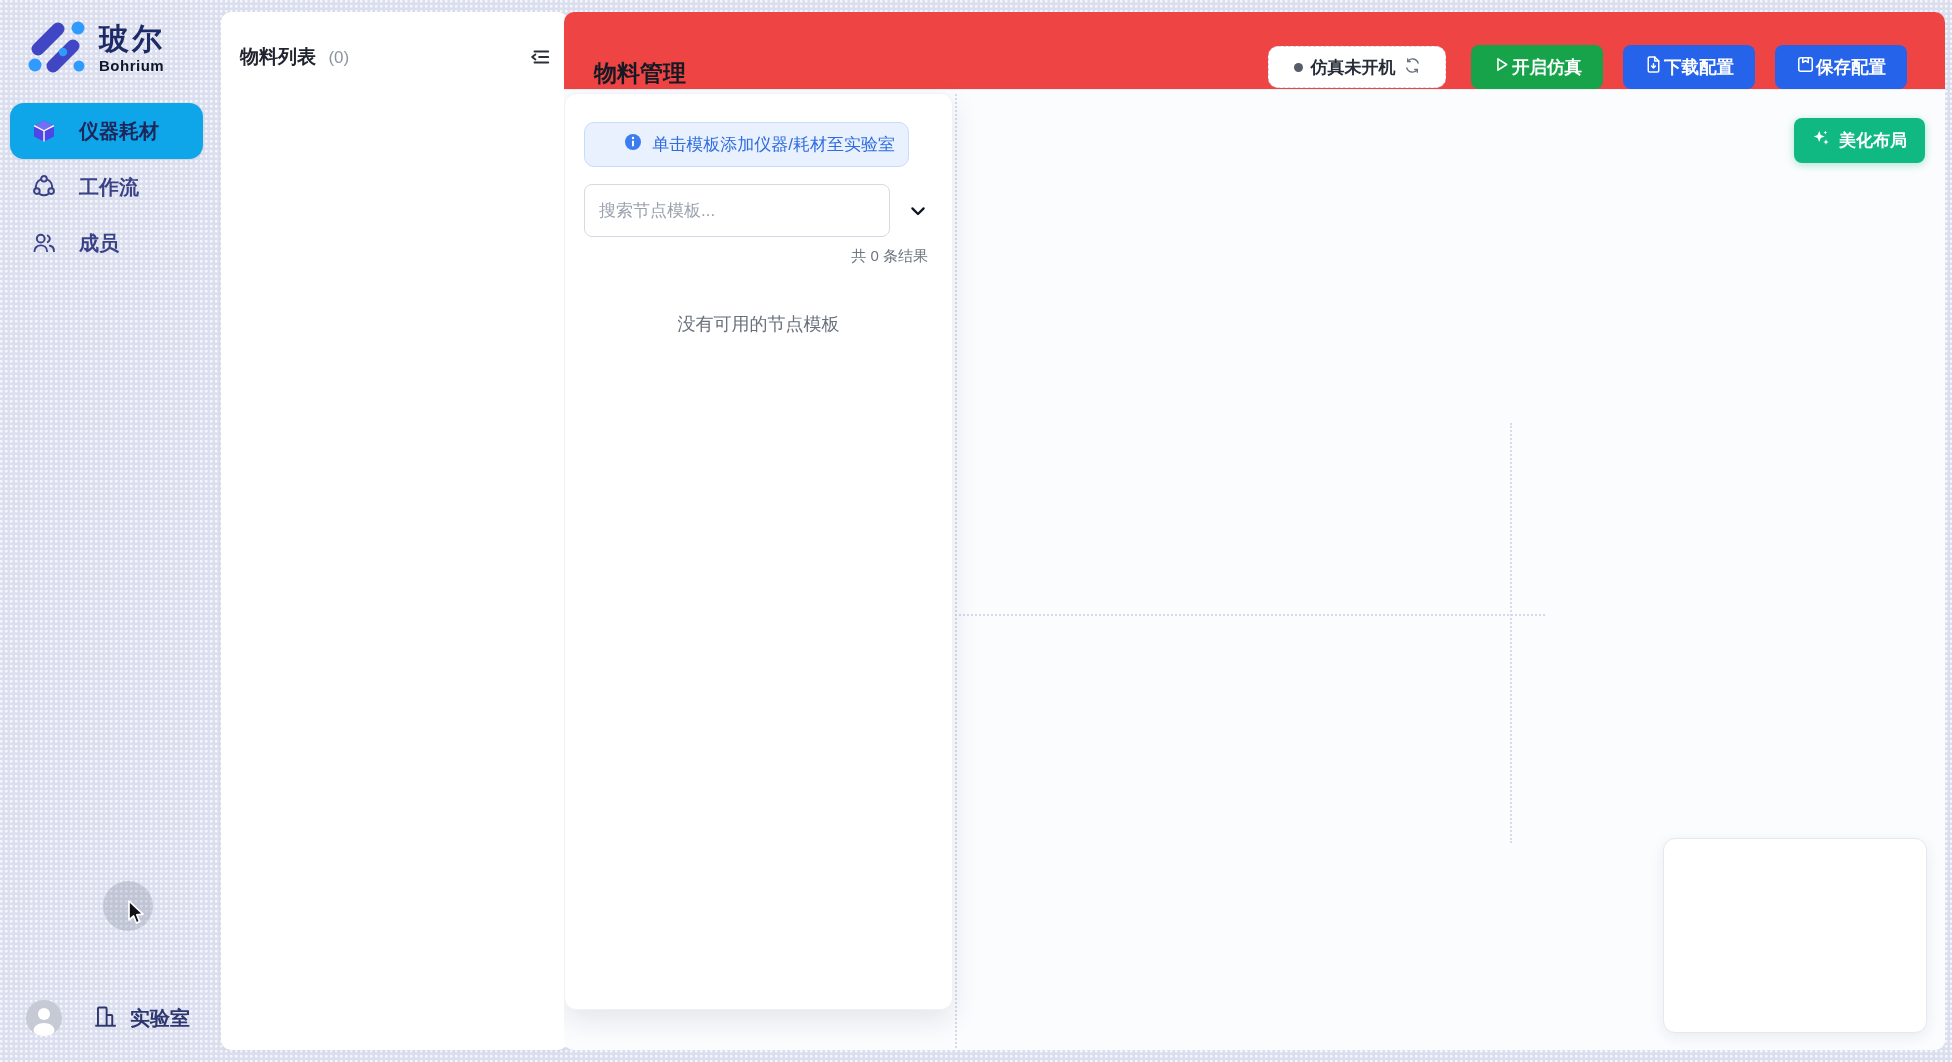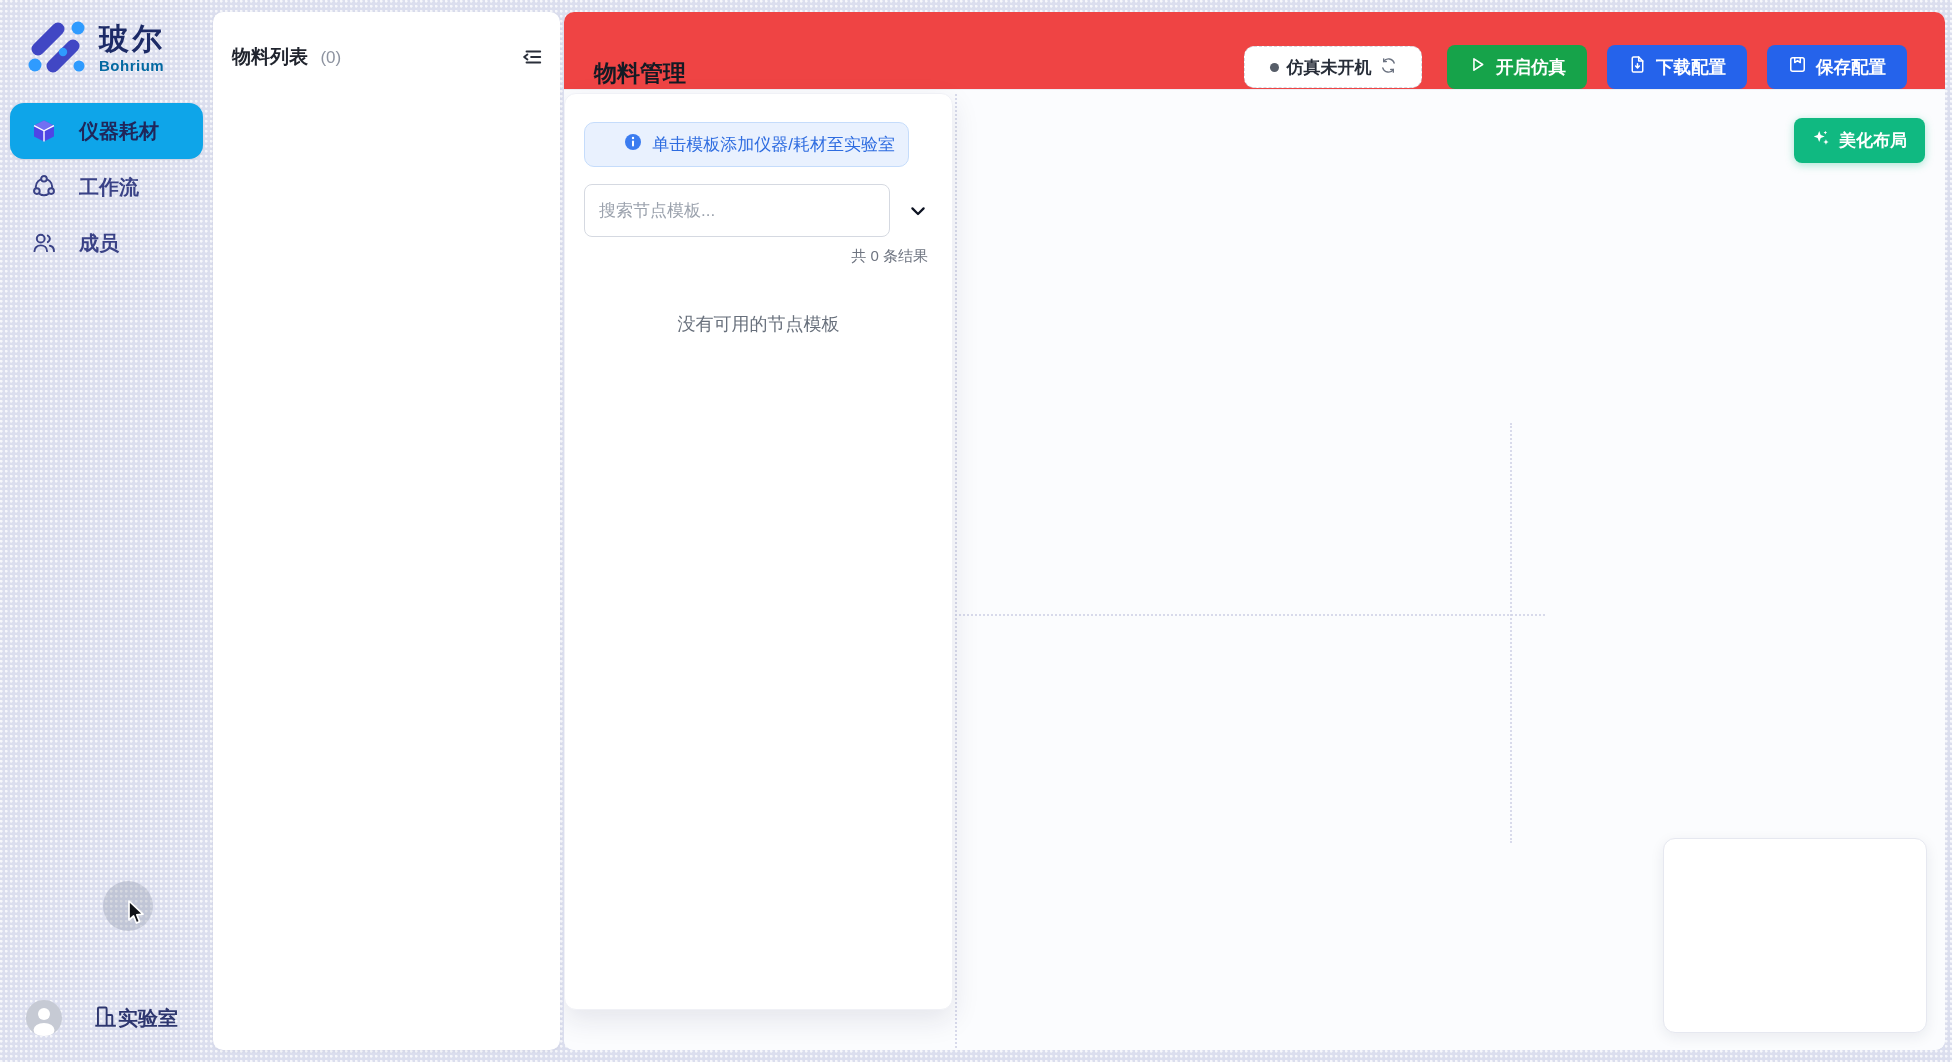--- a/index.html
+++ b/index.html
@@ -6,57 +6,57 @@
   html,body { width:1952px; height:1062px; overflow:hidden; }
   body { font-family:"Liberation Sans", sans-serif; position:relative;
          background-color:#dbdeee;
          background-image:radial-gradient(circle at 1.2px 1.2px, rgba(255,255,255,.75) 1.1px, transparent 1.7px);
          background-size:5px 5px; }
 
   
   .sidebar { position:absolute; left:0; top:0; width:213px; height:1062px; }
   .logo-row { position:absolute; left:27px; top:16px; display:flex; align-items:center; gap:12px; }
   .brand-text .zh { font-size:30px; font-weight:700; color:#1c2a66; letter-spacing:3px; line-height:1.15; }
-  .brand-text .en { font-size:15px; font-weight:700; color:#0369a1; letter-spacing:.5px; }
+  .brand-text .en { font-size:15px; font-weight:700; color:#0f172a; letter-spacing:.5px; }
   .nav { position:absolute; left:10px; right:10px; top:103px; }
   .nav-item { height:56px; display:flex; align-items:center; gap:22px; padding-left:21px;
               border-radius:14px; font-size:20px; font-weight:600; color:#3a4286; cursor:pointer; }
   .nav-item.selected { background:#0ea5e9; color:#20265a; box-shadow:0 1px 3px rgba(30,35,70,.08); }
   .nav-icon { width:26px; height:26px; flex:0 0 26px; display:flex; align-items:center; justify-content:center; }
 
   .hover-circle { position:absolute; left:103px; top:881px; width:50px; height:50px; border-radius:50%;
                   background:rgba(110,116,140,.24); }
   .cursor { position:absolute; left:126px; top:899px; }
 
   .sidebar-bottom { position:absolute; left:26px; bottom:26px; display:flex; align-items:center; }
   .avatar { width:36px; height:36px; border-radius:50%; background:#c6cad4; overflow:hidden;
             display:flex; align-items:center; justify-content:center; }
-  .lab-row { display:flex; align-items:center; gap:0; margin-left:30px; color:#2d366f;
+  .lab-row { display:flex; align-items:center; gap:12px; margin-left:30px; color:#2d366f;
              font-size:20px; font-weight:600; cursor:pointer; }
 
   
-  .list-panel { position:absolute; left:213px; top:12px; width:347px; height:1038px; background:#fff;
+  .list-panel { position:absolute; left:221px; top:12px; width:347px; height:1038px; background:#fff;
                 border-radius:10px; box-shadow:0 1px 4px rgba(20,25,60,.05); }
   .panel-header { display:flex; align-items:center; justify-content:space-between; padding:32px 15px 0 19px; }
   .panel-title { font-size:19px; font-weight:700; color:#20242e; }
   .panel-count { font-size:17px; font-weight:400; color:#8d93a0; margin-left:8px; }
   .fold-btn { width:26px; height:26px; display:flex; align-items:center; justify-content:center; cursor:pointer; }
 
   
   .main { position:absolute; left:564px; top:12px; width:1381px; height:1038px; background:#fbfcfe;
           border-radius:10px; overflow:hidden; display:flex; flex-direction:column; }
   .topbar { height:78px; background:#ef4444; border-bottom:1px solid #edeff4; display:flex; align-items:flex-end;
             padding:0 38px 0 30px; flex:0 0 78px; }
   .page-title { font-size:23px; font-weight:700; color:#141a24; }
   .topbar-actions { margin-left:auto; display:flex; align-items:center; gap:20px; }
   .status-pill { height:42px; width:178px; border:1px dashed #d6dae2; border-radius:10px; background:#fff;
                  display:flex; align-items:center; justify-content:center; gap:8px; margin-right:5px; cursor:pointer; }
   .status-dot { width:9px; height:9px; border-radius:50%; background:#565d68; }
   .status-text { font-size:17px; font-weight:600; color:#272d38; }
-  .btn { height:44px; border:none; border-radius:8px; display:flex; align-items:center; gap:9px;
+  .btn { height:44px; border:none; border-radius:8px; display:flex; align-items:center; gap:1px;
          padding:0 21px; font-size:17.5px; font-weight:600; color:#fff; cursor:pointer;
          font-family:"Liberation Sans", sans-serif; }
   .btn-green { background:#16a34a; }
   .btn-blue  { background:#2563eb; }
 
   .canvas { flex:1; position:relative; background:#fbfcfe; }
   .guide { position:absolute; opacity:.85; }
   .guide.v1 { left:391px; top:4px;  height:1002px; border-left:2px dotted #d2d5e8; }
   .guide.h1 { left:391px; top:524px; width:590px;  border-top:2px dotted #d2d5e8; }
   .guide.v2 { left:946px; top:333px; height:420px; border-left:2px dotted #d2d5e8; }

